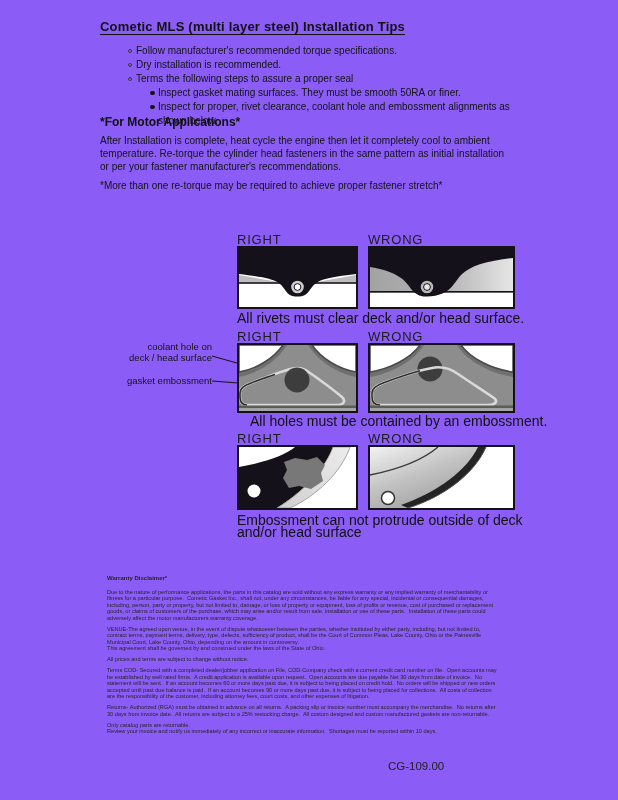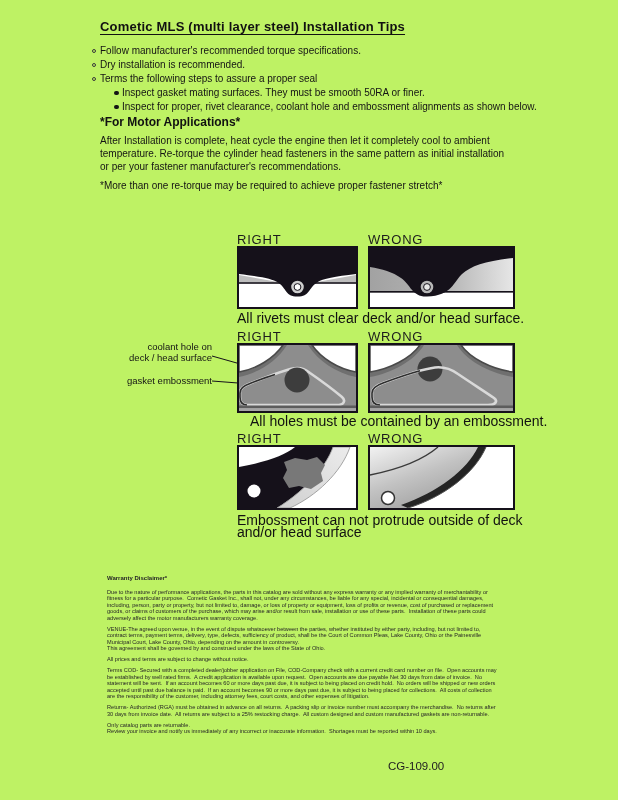--- a/index.html
+++ b/index.html
@@ -1,26 +1,26 @@
 <!DOCTYPE html>
 <html><head>
 <meta charset="utf-8">
 <style>
   * { margin:0; padding:0; box-sizing:border-box; }
   html,body { background:#ffffff; }
   body { font-family:"Liberation Sans","DejaVu Sans",sans-serif; color:#1a1a1a; }
-  #page { position:relative; width:618px; height:800px; background:#bef264; overflow:hidden; }
+  #page { position:relative; width:618px; height:800px; background:#8b5cf6; overflow:hidden; }
 
   .abs { position:absolute; }
 
   .title { left:100px; top:19px; font-size:13px; font-weight:bold; letter-spacing:0.2px;
            text-decoration:underline; text-underline-offset:3px; color:#111; }
 
   .bullets { left:92px; top:44px; width:445px; font-size:10px; line-height:14px; color:#141414; }
-  .b-row { display:flex; }
+  .b-row { display:flex;margin-left:36px; }
   .b1m { flex:0 0 auto; width:4px; height:4px; border:1px solid #3a3a3a; border-radius:50%; margin:4.5px 4px 0 0; }
   .sub { padding-left:22px; }
   .b2m { flex:0 0 auto; width:4.5px; height:4.5px; background:#141414; border-radius:50%; margin:4.5px 3.5px 0 0; }
 
   .diesel { left:100px; top:116px; width:437px; font-size:10px; line-height:13px; color:#141414; }
   .diesel h2 { font-size:12px; font-weight:bold; margin-bottom:5px; color:#111; }
   .diesel p { margin-bottom:6px; white-space:pre-line; }
 
   .dg-label { font-size:13px; letter-spacing:0.8px; color:#1c1c1c; }
   .panel { line-height:0; }

